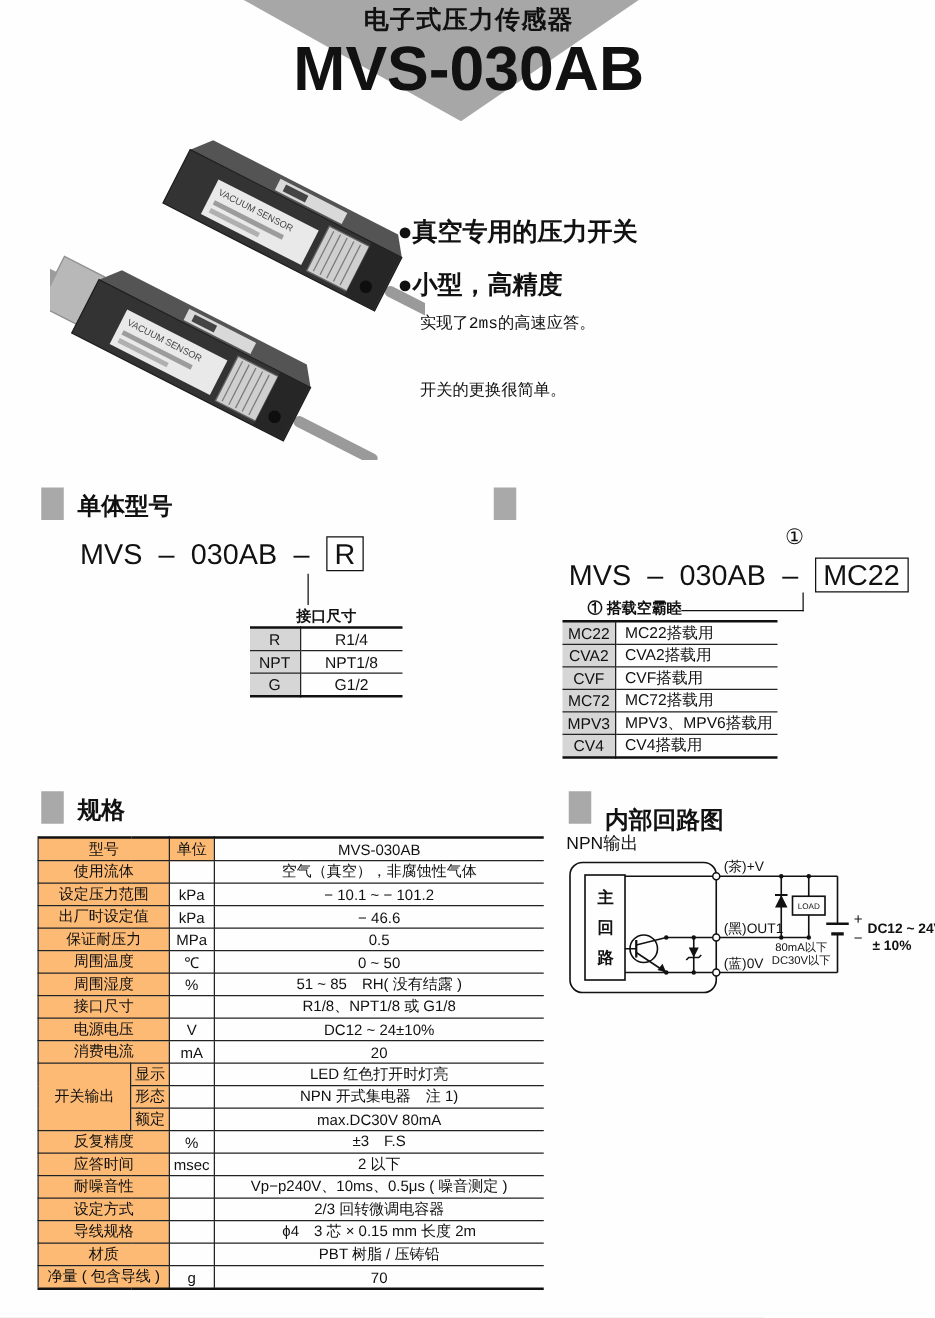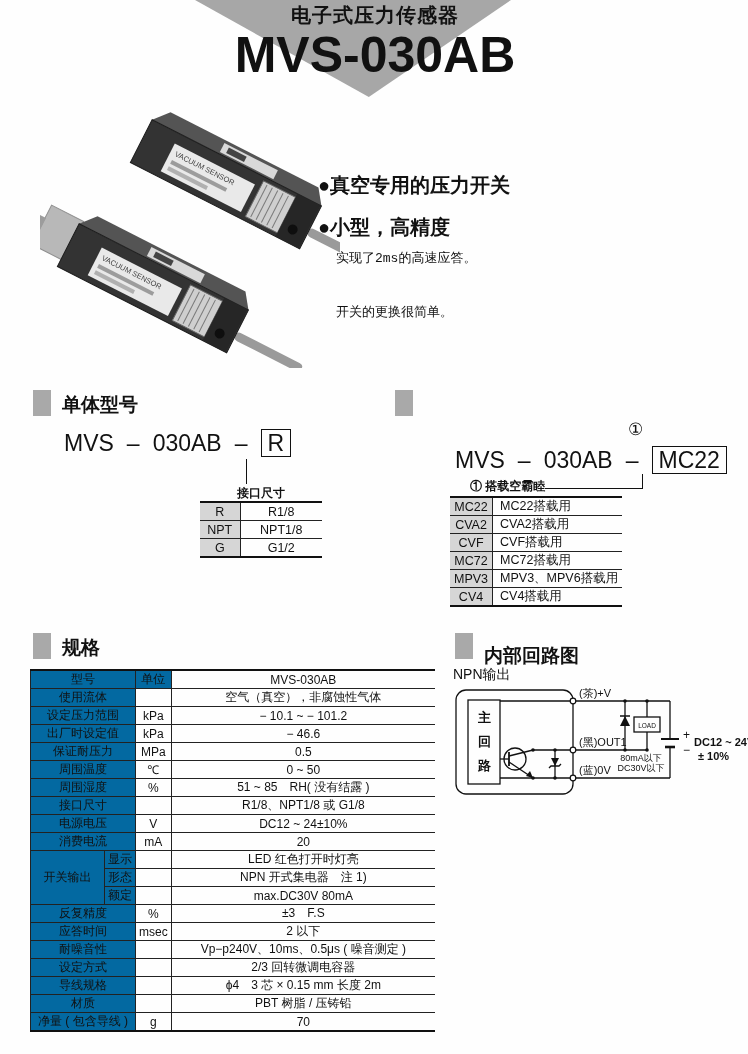--- a/index.html
+++ b/index.html
@@ -26,21 +26,21 @@
   .tbl-cap{font-size:12px;font-weight:bold;white-space:nowrap;}
   
   table{border-collapse:collapse;}
   .mini{width:100%;border-top:2px solid #111;border-bottom:2px solid #111;font-size:12.5px;}
   .mini td{border-top:1px solid #222;border-bottom:1px solid #222;height:17px;padding:0 4px;text-align:center;}
   .mini td.g{background:#d6d6d6;border-right:1px solid #222;}
   .mini td.l{text-align:left;padding-left:7px;white-space:nowrap;}
   
   .spec{width:405px;border-top:2.5px solid #111;border-bottom:2.5px solid #111;font-size:12px;}
   .spec td{border:1px solid #222;height:16.1px;padding:0 3px;text-align:center;white-space:nowrap;}
-  .spec td.g{background:#0369a1;}
+  .spec td.g{background:#fdba74;}
   .spec td.v{border-right:none;}
   .notes{font-size:12.5px;line-height:17px;white-space:nowrap;}
   .notes .ind{padding-left:34px;}
   .npn-label{font-size:14px;font-weight:normal;}
   svg text{font-family:"Liberation Sans",sans-serif;}
 </style>
 </head>
 <body>
 
 <div class="page">
@@ -110,21 +110,21 @@
   <div class="abs tbl-cap" style="left:200px;top:485px;width:122px;text-align:center;">接口尺寸</div>
   <div class="abs" style="left:200px;top:501px;width:122px;">
     <table class="mini">
       <colgroup>
           <col style="width:40px">
           <col>
         </colgroup>
       <tbody>
           <tr>
             <td class="g">R</td>
-            <td>R1/8</td>
+            <td>R1/4</td>
           </tr>
       <tr>
             <td class="g">NPT</td>
             <td>NPT1/8</td>
           </tr>
       <tr>
             <td class="g">G</td>
             <td>G1/2</td>
           </tr>
     </tbody>

